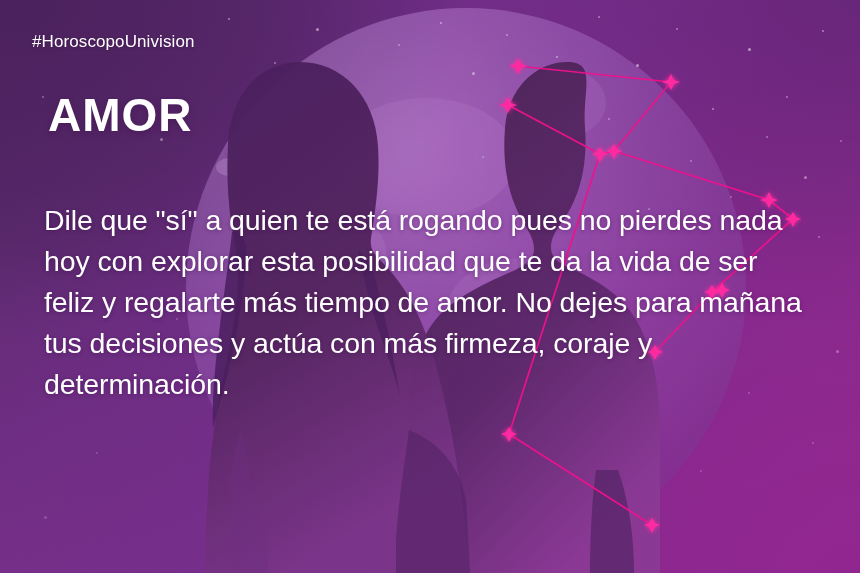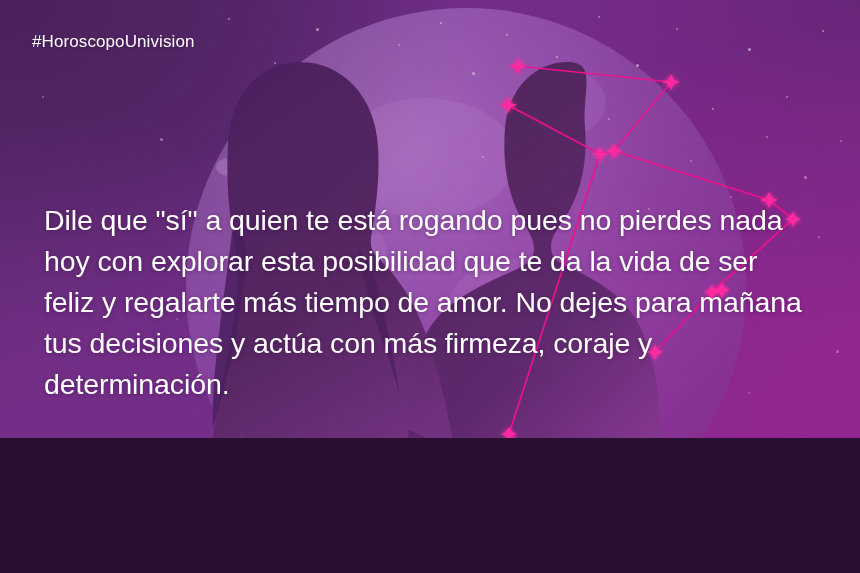--- a/index.html
+++ b/index.html
@@ -4,21 +4,21 @@
 <title>Horoscopo Univision - Amor</title>
 <style>
   html, body {
     margin: 0;
     padding: 0;
     background: #2a1030;
   }
   #card {
     position: relative;
     width: 860px;
-    height: 438px;
+    height: 573px;
     overflow: hidden;
     font-family: "Liberation Sans", sans-serif;
     background: #4c1d95;
     user-select: none;
   }
 
   
   .bg-base {
     position: absolute;
     inset: 0;
@@ -331,17 +331,18 @@
       <path fill="#ff2aa0" d="M712,285 L715,290 L720,292 L715,294 L712,300 L709,294 L704,292 L709,290 Z"></path>
       <path fill="#ff2aa0" d="M509,427 L512,432 L517,434 L512,436 L509,442 L506,436 L501,434 L506,432 Z"></path>
       <path fill="#ff2aa0" d="M652,518 L655,523 L660,525 L655,527 L652,533 L649,527 L644,525 L649,523 Z"></path>
       <path fill="#ff2aa0" d="M655,345 L658,350 L663,352 L658,354 L655,360 L652,354 L647,352 L652,350 Z"></path>
     </g>
   </svg>
 
   <div class="content">
     <div class="hashtag">#HoroscopoUnivision</div>
 
+    <h1 class="headline">AMOR</h1>
 
     <p class="body-text">Dile que "sí" a quien te está rogando pues no pierdes nada hoy con explorar esta posibilidad que te da la vida de ser feliz y regalarte más tiempo de amor. No dejes para mañana tus decisiones y actúa con más firmeza, coraje y determinación.</p>
   </div>
 
 </div>
 
 </body></html>

